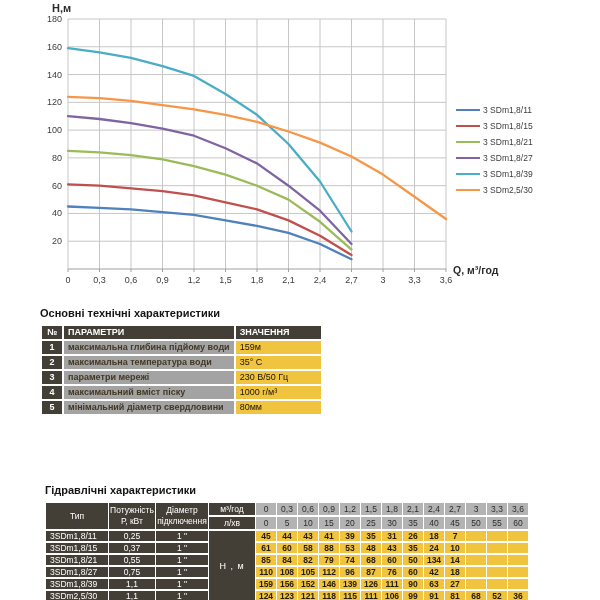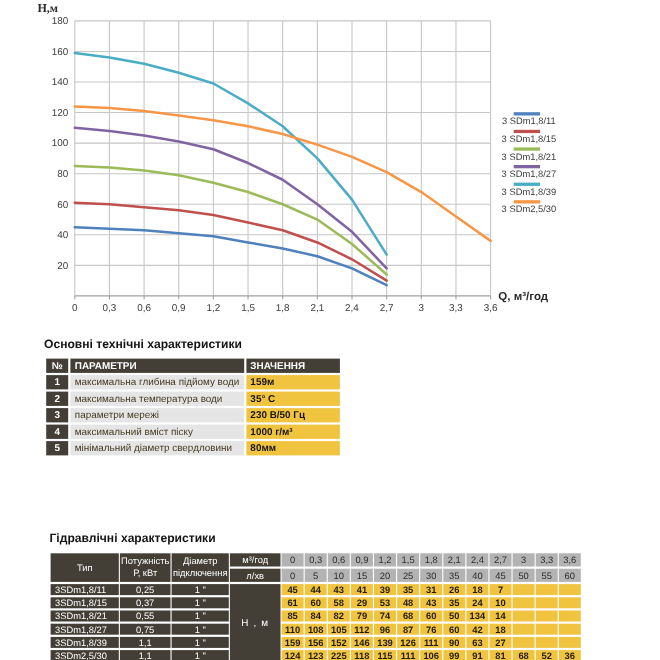--- a/index.html
+++ b/index.html
@@ -4,40 +4,40 @@
 <style>
   * { margin:0; padding:0; box-sizing:border-box; }
   html,body { width:600px; height:600px; background:#ffffff;
     font-family:"Liberation Sans", sans-serif; color:#222; overflow:hidden; }
   .page { position:relative; width:600px; height:600px; background:#fff; }
 
   
   .chart-section { position:absolute; left:0; top:0; width:600px; height:305px; }
   #chart-svg { position:absolute; left:0; top:0; }
   svg text { font-family:"Liberation Sans", sans-serif; }
-  .y-axis-title { position:absolute; left:34px; top:2px; font-size:11px; font-weight:bold; color:#2b2b2b;font-family:Liberation Serif, serif; }
+  .y-axis-title { position:absolute; left:52px; top:2px; font-size:11px; font-weight:bold; color:#2b2b2b; }
   .x-axis-title { position:absolute; left:453px; top:264px; font-size:10.5px; font-weight:bold; color:#2b2b2b; white-space:nowrap; }
   .legend { position:absolute; left:456px; top:102px; }
-  .legend-item { display:flex; align-items:center; height:16px;flex-direction:column; }
+  .legend-item { display:flex; align-items:center; height:16px; }
   .legend-swatch { display:inline-block; width:24px; height:2.5px; margin-right:3px; }
   .legend-label { font-size:8.5px; color:#3c3c3c; white-space:nowrap; }
 
   
   .section-title { font-size:11px; font-weight:bold; color:#141414; margin-bottom:5px; white-space:nowrap; }
 
   
   .tech-section { position:absolute; left:40px; top:307px; }
   .tech-table { border-collapse:separate; border-spacing:2px; font-size:9px; }
   .tech-table th, .tech-table td { height:13px; line-height:13px; padding:0 4px; white-space:nowrap; text-align:left; }
   .dark   { background:#433f37; color:#ffffff; font-weight:bold; }
   .c-num  { width:20px; text-align:center !important; }
   .c-param{ width:148px; }
   .c-value{ width:85px; }
-  .tech-param { background:#e5e5e5; color:#433823; font-weight:normal; }
-  .tech-value { background:#f1c440; color:#19150e; font-weight:bold; }
+  .tech-param { background:#a3a3a3; color:#433823; font-weight:bold; }
+  .tech-value { background:#f1c440; color:#19150e; font-weight:normal; }
 
   
   .hyd-section { position:absolute; left:45px; top:484px; }
   .hyd-table { border-collapse:separate; border-spacing:1px 2px; font-size:8.5px; table-layout:fixed; }
   .hyd-table th, .hyd-table td { padding:0; text-align:center; overflow:hidden; white-space:nowrap; }
   .hyd-table thead th { height:12px; line-height:11px; font-weight:normal; }
   .hyd-table tbody td { height:10px; line-height:10px; }
   .cell-dark  { background:#433f37; color:#ffffff; }
   .cell-gray  { background:#b3b3b3; color:#2b2b2b; }
   .cell-yellow{ background:#f1c440; color:#1f1b13; font-weight:bold; }
@@ -254,21 +254,21 @@
             <td class="cell-yellow h-num"></td>
             <td class="cell-yellow h-num"></td>
           </tr>
           <tr>
             <td class="cell-dark row-label h-type">3SDm1,8/15</td>
             <td class="cell-dark h-power">0,37</td>
             <td class="cell-dark h-diam">1 "</td>
             <td class="cell-yellow h-num">61</td>
             <td class="cell-yellow h-num">60</td>
             <td class="cell-yellow h-num">58</td>
-            <td class="cell-yellow h-num">29</td>
+            <td class="cell-yellow h-num">88</td>
             <td class="cell-yellow h-num">53</td>
             <td class="cell-yellow h-num">48</td>
             <td class="cell-yellow h-num">43</td>
             <td class="cell-yellow h-num">35</td>
             <td class="cell-yellow h-num">24</td>
             <td class="cell-yellow h-num">10</td>
             <td class="cell-yellow h-num"></td>
             <td class="cell-yellow h-num"></td>
             <td class="cell-yellow h-num"></td>
           </tr>
@@ -325,21 +325,21 @@
             <td class="cell-yellow h-num"></td>
             <td class="cell-yellow h-num"></td>
             <td class="cell-yellow h-num"></td>
           </tr>
           <tr>
             <td class="cell-dark row-label h-type">3SDm2,5/30</td>
             <td class="cell-dark h-power">1,1</td>
             <td class="cell-dark h-diam">1 "</td>
             <td class="cell-yellow h-num">124</td>
             <td class="cell-yellow h-num">123</td>
-            <td class="cell-yellow h-num">225</td>
+            <td class="cell-yellow h-num">121</td>
             <td class="cell-yellow h-num">118</td>
             <td class="cell-yellow h-num">115</td>
             <td class="cell-yellow h-num">111</td>
             <td class="cell-yellow h-num">106</td>
             <td class="cell-yellow h-num">99</td>
             <td class="cell-yellow h-num">91</td>
             <td class="cell-yellow h-num">81</td>
             <td class="cell-yellow h-num">68</td>
             <td class="cell-yellow h-num">52</td>
             <td class="cell-yellow h-num">36</td>

